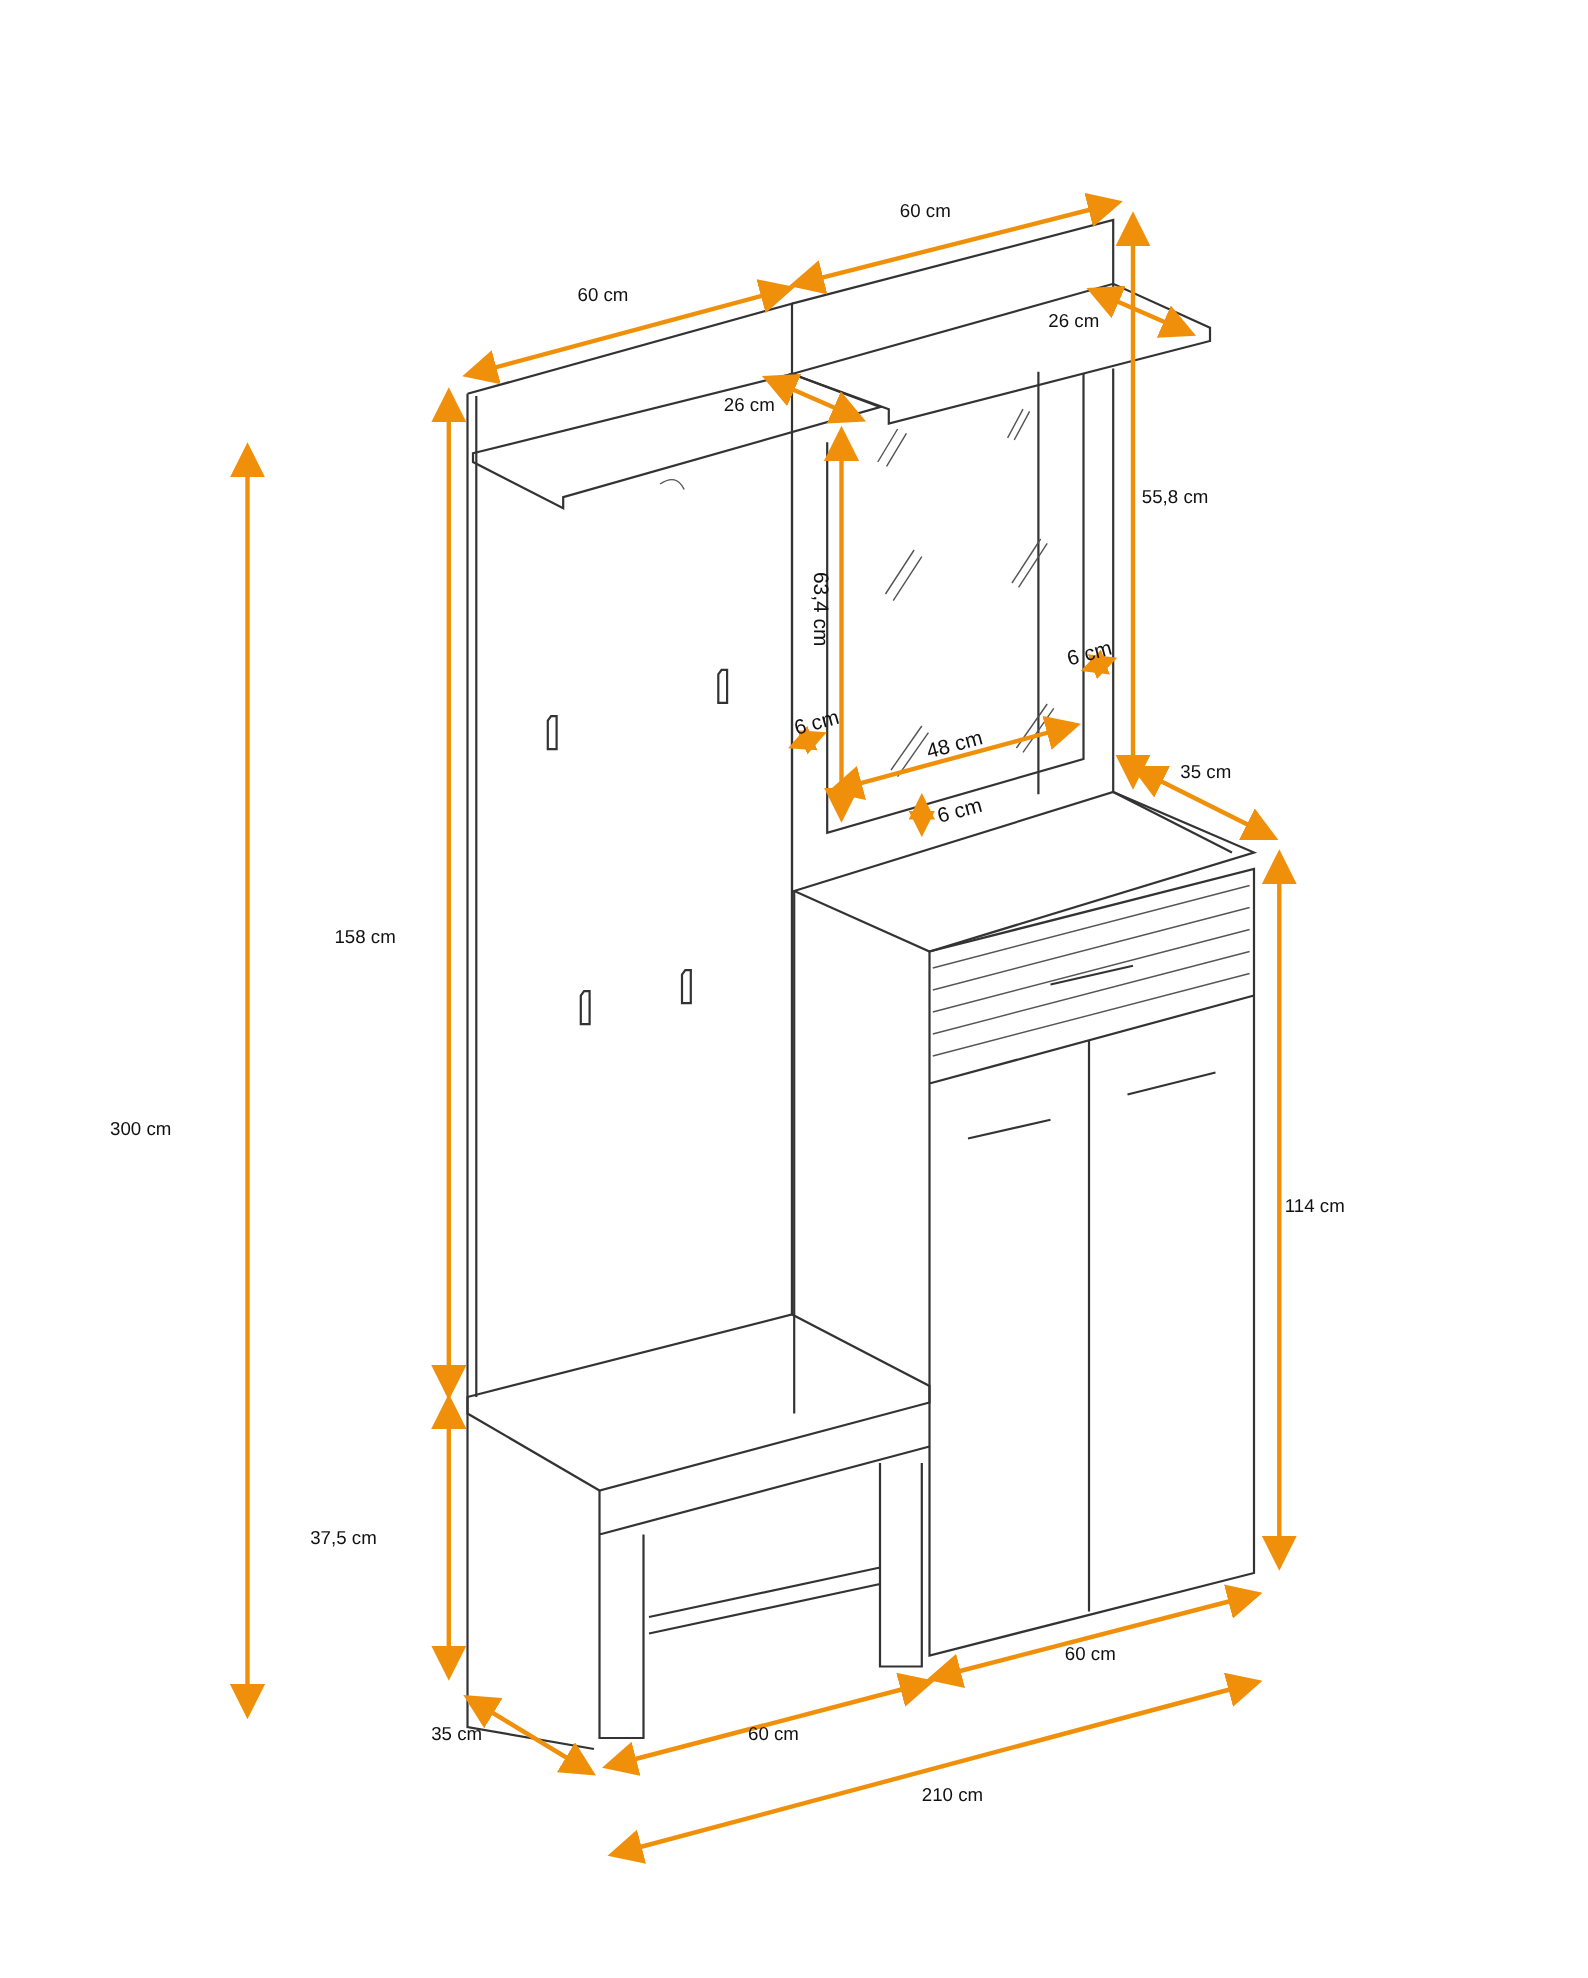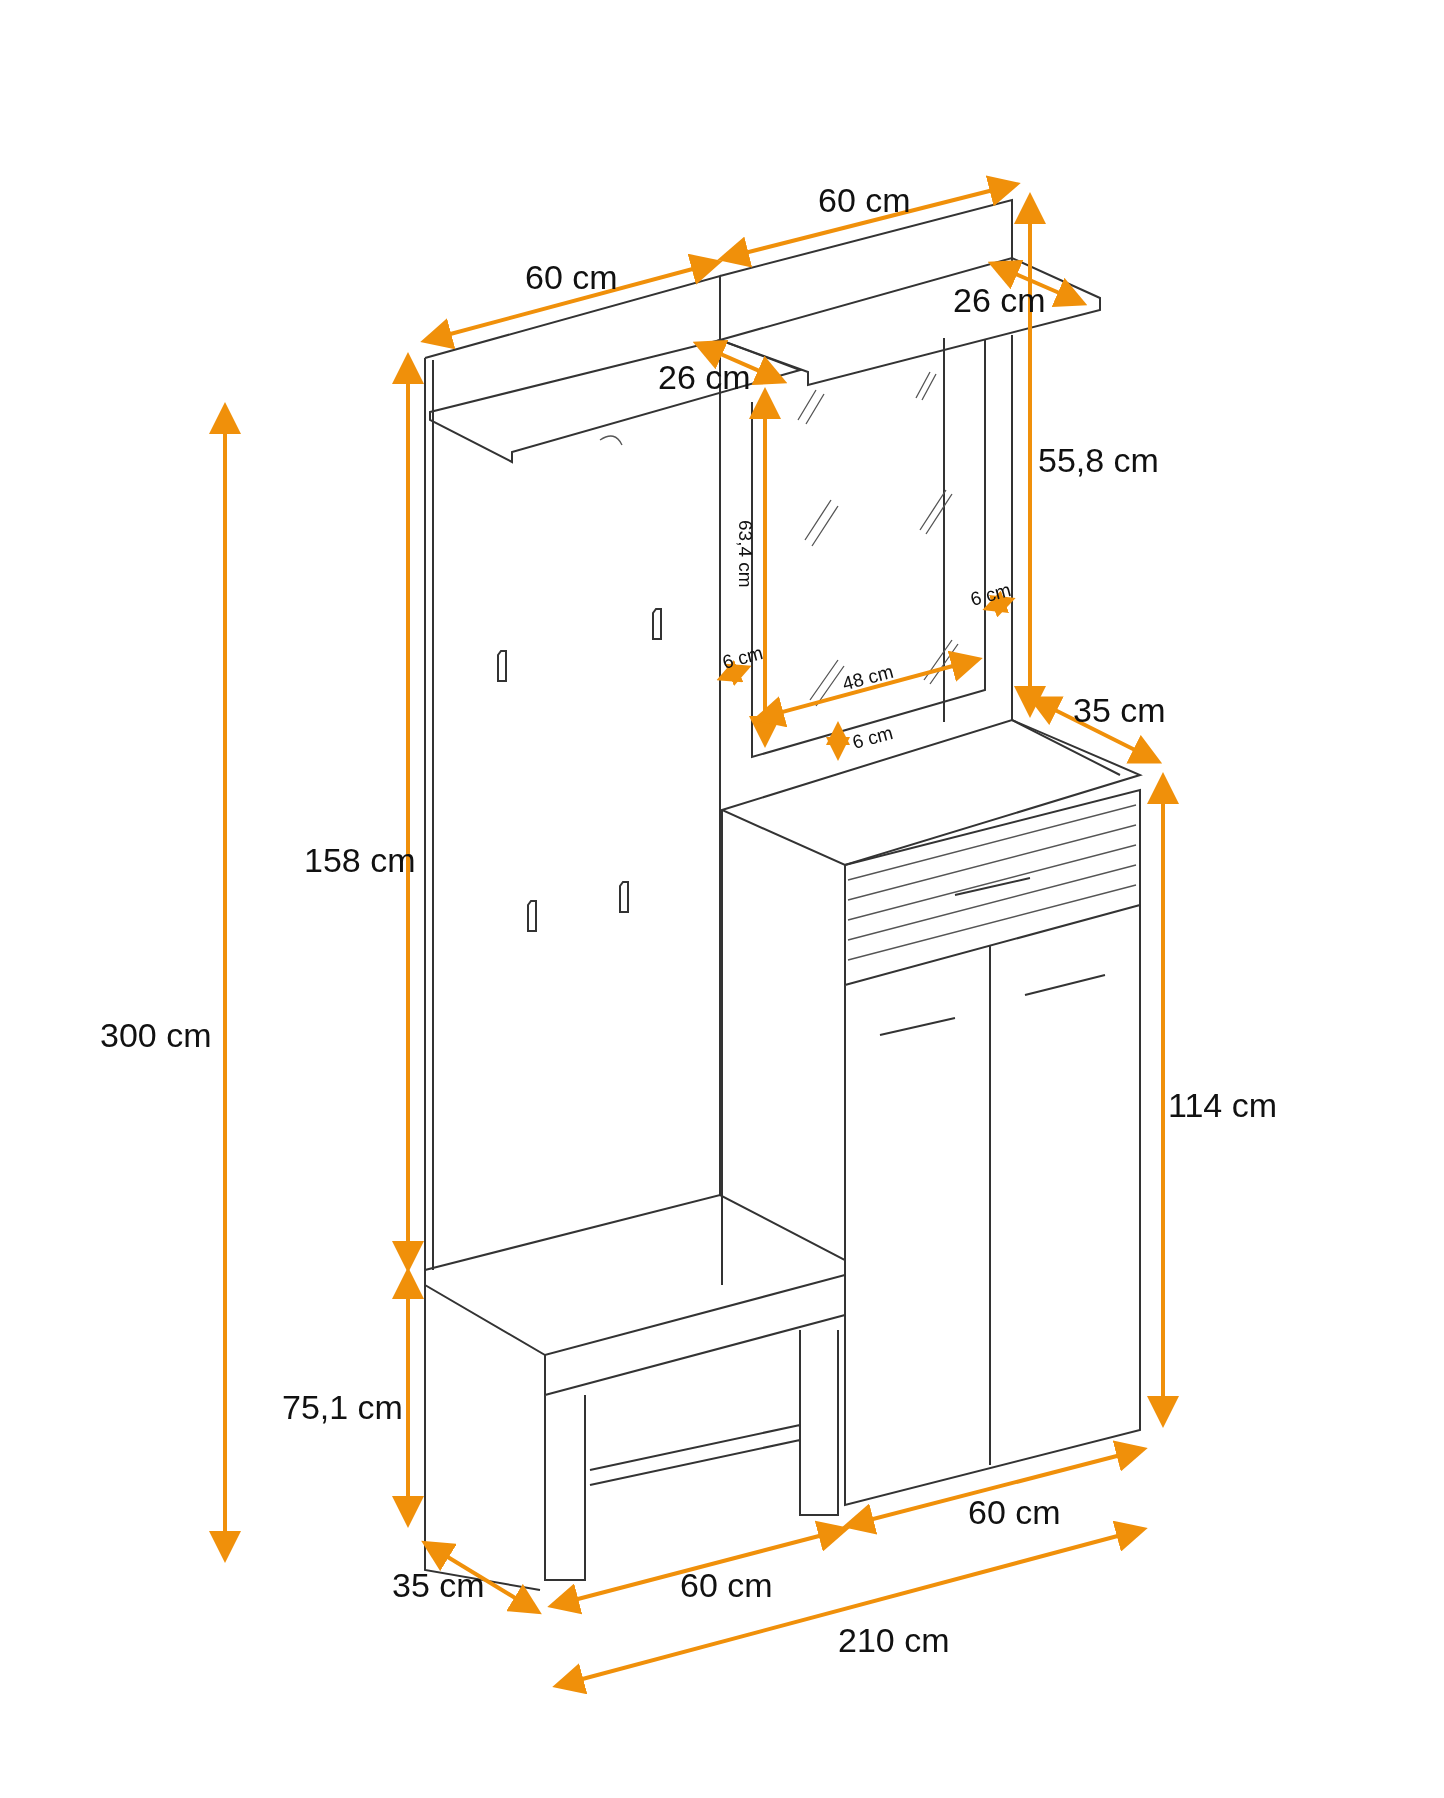--- a/index.html
+++ b/index.html
@@ -1,18 +1,18 @@
 <!DOCTYPE html>
 <html><head>
 <meta charset="utf-8">
 <style>
   html,body{margin:0;padding:0;background:#ffffff;}
   #canvas{position:relative;width:1444px;height:1798px;background:#fff;overflow:hidden;}
   svg{position:absolute;left:0;top:0;}
-  .lbl{position:absolute;font-family:"Liberation Sans",sans-serif;font-size:34px;color:#111;white-space:nowrap;line-height:1;}
+  .lbl{position:absolute;font-family:"Liberation Sans",sans-serif;font-size:17px;color:#111;white-space:nowrap;line-height:1;}
   .sm{font-size:19px;}
   .ln{fill:none;stroke:#333;stroke-width:2;}
   .lt{fill:none;stroke:#555;stroke-width:1.3;}
   .dim{stroke:#f0900a;stroke-width:4;fill:none;}
   .dimt{stroke:#f0900a;stroke-width:3;fill:none;}
 </style>
 </head>
 <body>
 
 <div id="canvas">
@@ -76,21 +76,21 @@
     <line class="dim" x1="765" y1="395" x2="765" y2="740" marker-start="url(#ah)" marker-end="url(#ah)"></line>
     <line class="dim" x1="760" y1="718" x2="975" y2="660" marker-start="url(#ah)" marker-end="url(#ah)"></line>
     <line class="dimt" x1="722" y1="678" x2="746" y2="668" marker-start="url(#ah)" marker-end="url(#ah)"></line>
     <line class="dimt" x1="988" y1="608" x2="1010" y2="600" marker-start="url(#ah)" marker-end="url(#ah)"></line>
     <line class="dimt" x1="838" y1="727" x2="838" y2="755" marker-start="url(#ah)" marker-end="url(#ah)"></line>
   </g>
 </svg>
 
 <div class="lbl" style="left:100px;top:1018px">300 cm</div>
 <div class="lbl" style="left:304px;top:843px">158 cm</div>
-<div class="lbl" style="left:282px;top:1390px">75,1 cm</div>
+<div class="lbl" style="left:282px;top:1390px">37,5 cm</div>
 <div class="lbl" style="left:392px;top:1568px">35 cm</div>
 <div class="lbl" style="left:680px;top:1568px">60 cm</div>
 <div class="lbl" style="left:838px;top:1623px">210 cm</div>
 <div class="lbl" style="left:968px;top:1495px">60 cm</div>
 <div class="lbl" style="left:1168px;top:1088px">114 cm</div>
 <div class="lbl" style="left:1073px;top:693px">35 cm</div>
 <div class="lbl" style="left:1038px;top:443px">55,8 cm</div>
 <div class="lbl" style="left:525px;top:260px">60 cm</div>
 <div class="lbl" style="left:818px;top:183px">60 cm</div>
 <div class="lbl" style="left:658px;top:360px">26 cm</div>

